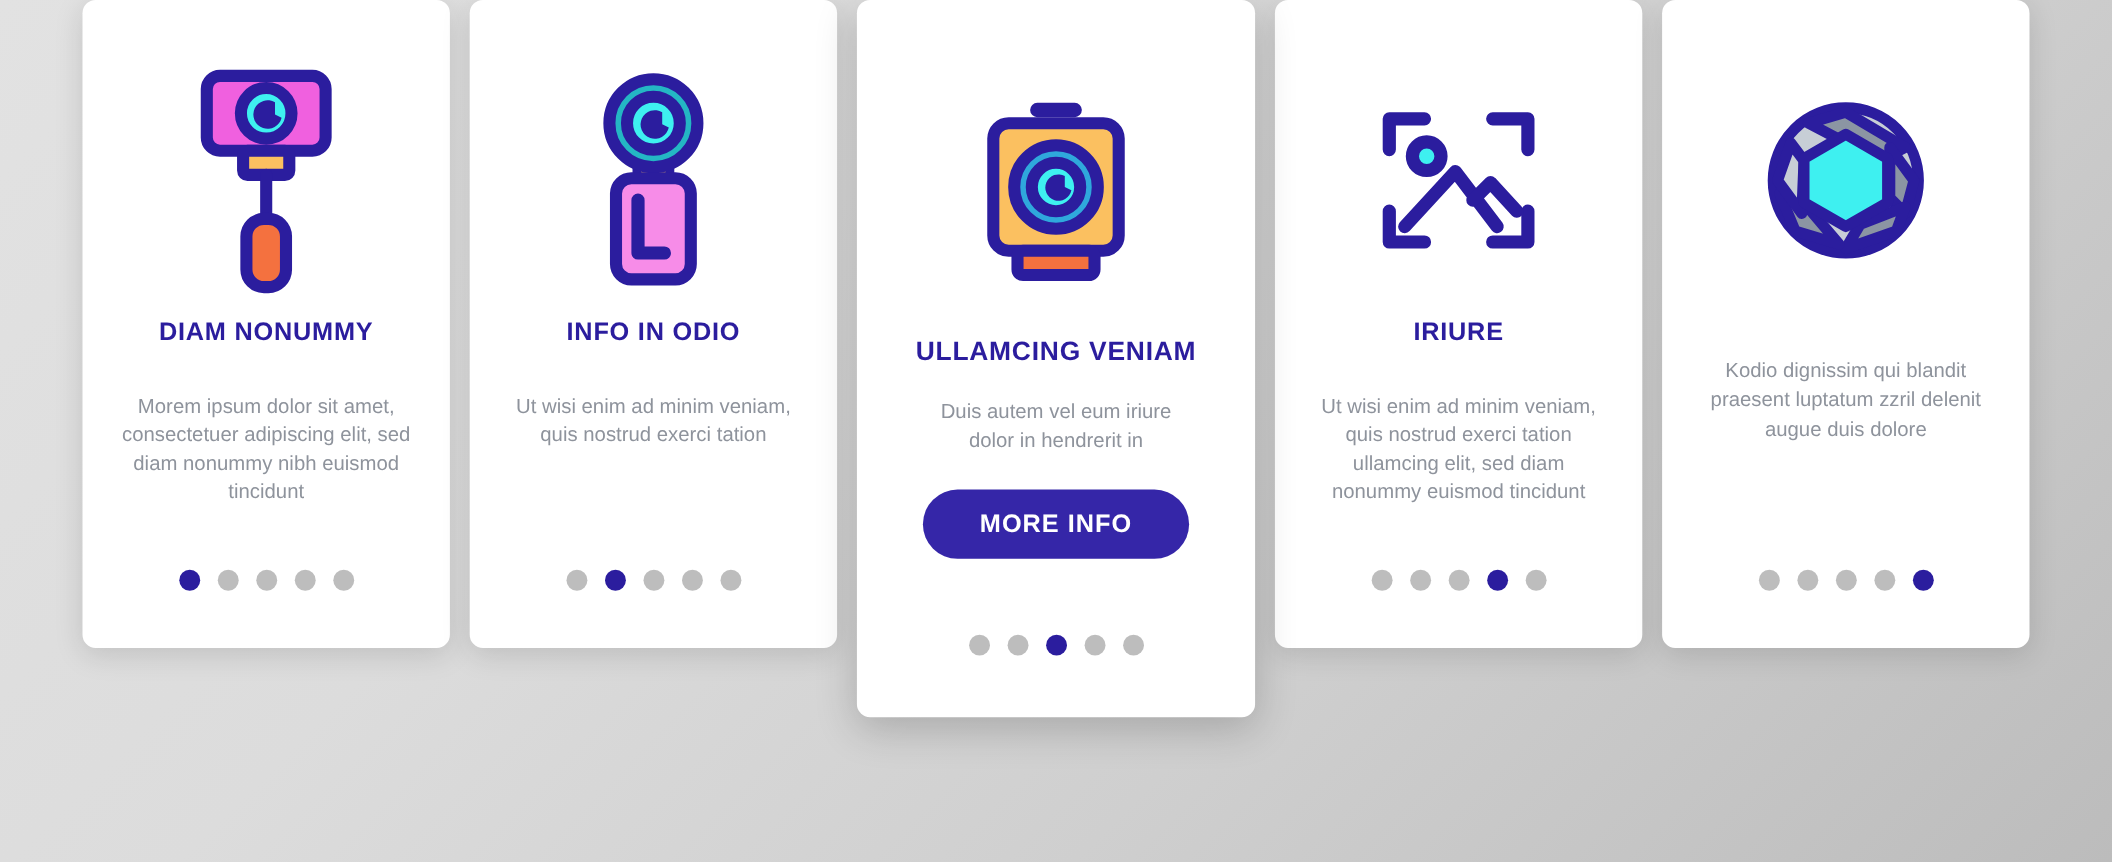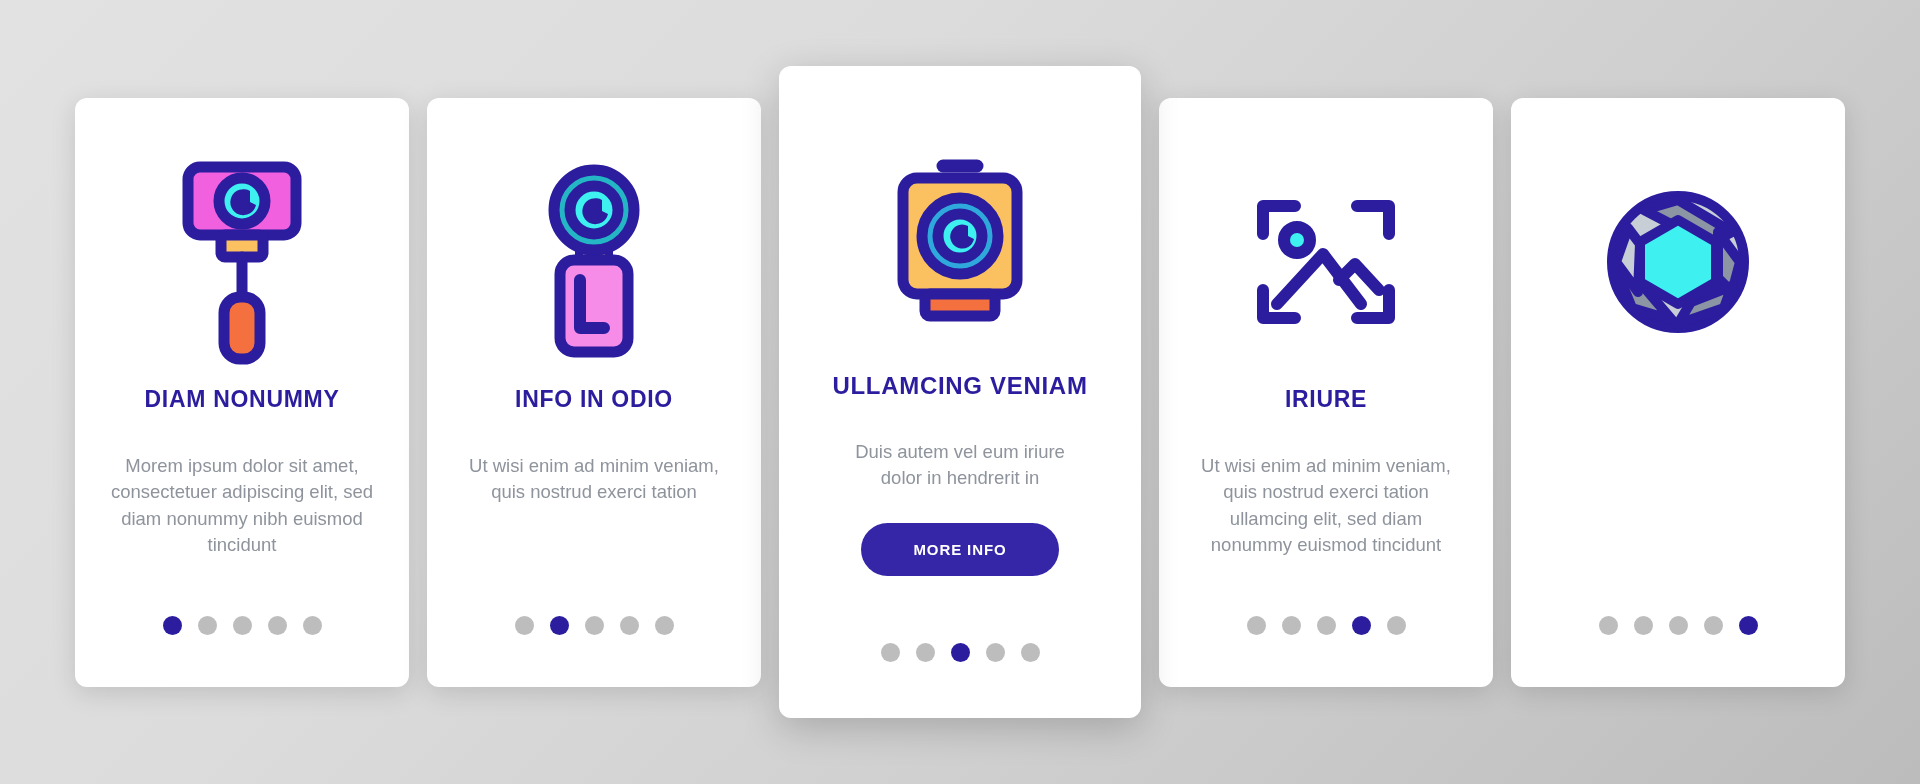--- a/index.html
+++ b/index.html
@@ -8,21 +8,20 @@
     font-family:"Liberation Sans", sans-serif;
   }
   body{
     background:linear-gradient(135deg,#e2e2e2 0%,#dcdcdc 35%,#cfcfcf 65%,#bcbcbc 100%);
   }
 
   .stage{
     position:relative;
     width:1920px; height:784px;
     display:flex;
-    align-items:center;
     justify-content:center;
     gap:18px;
   }
 
   
   .card{
     position:relative;
     background:#ffffff;
     border-radius:12px;
     box-shadow:0 6px 26px rgba(0,0,0,.13);
@@ -65,31 +64,31 @@
   .featured .card-title{ font-size:24px; }
 
   .card-desc{
     color:#8e939c;
     font-size:18.5px;
     line-height:1.42;
     text-align:center;
     margin-top:40px;
     max-width:270px;
   }
-  .featured .card-desc{ max-width:240px; margin-top:38px; }
+  .featured .card-desc{ max-width:240px; margin-top:26px; }
 
   
   .cta{
     margin-top:32px;
     background:#3526a8;
     color:#ffffff;
     border:none;
     border-radius:34px;
     font-family:"Liberation Sans", sans-serif;
-    font-size:15px;
+    font-size:23px;
     font-weight:bold;
     letter-spacing:.9px;
     padding:18px 52px;
     cursor:pointer;
   }
 
   
   .dots{
     position:absolute;
     bottom:52px;
@@ -217,20 +216,21 @@
           <circle cx="80" cy="80" r="66" fill="#c7ced6"></circle>
           <path d="M80 18 L134 50 L111 62 L46 28 Z" fill="#8b95a3"></path>
           <path d="M142 80 L134 110 L120 96 L120 50 Z" fill="#8b95a3"></path>
           <path d="M126 126 L80 142 L93 120 L134 104 Z" fill="#8b95a3"></path>
           <path d="M34 126 L20 92 L40 98 L74 138 Z" fill="#8b95a3"></path>
           <path d="M18 80 L30 46 L42 62 L40 110 Z" fill="#c7ced6"></path>
           <path d="M80 38 L118 60 L118 100 L80 122 L42 100 L42 60 Z" fill="#3ef0f0"></path>
         </g>
       </svg>
     </div>
+    <div class="card-desc">Kodio dignissim qui blandit praesent luptatum zzril delenit augue duis dolore</div>
     <div class="dots">
       <span class="dot"></span>
       <span class="dot"></span>
       <span class="dot"></span>
       <span class="dot"></span>
       <span class="dot active"></span>
     </div>
   </div>
 
 </div>

